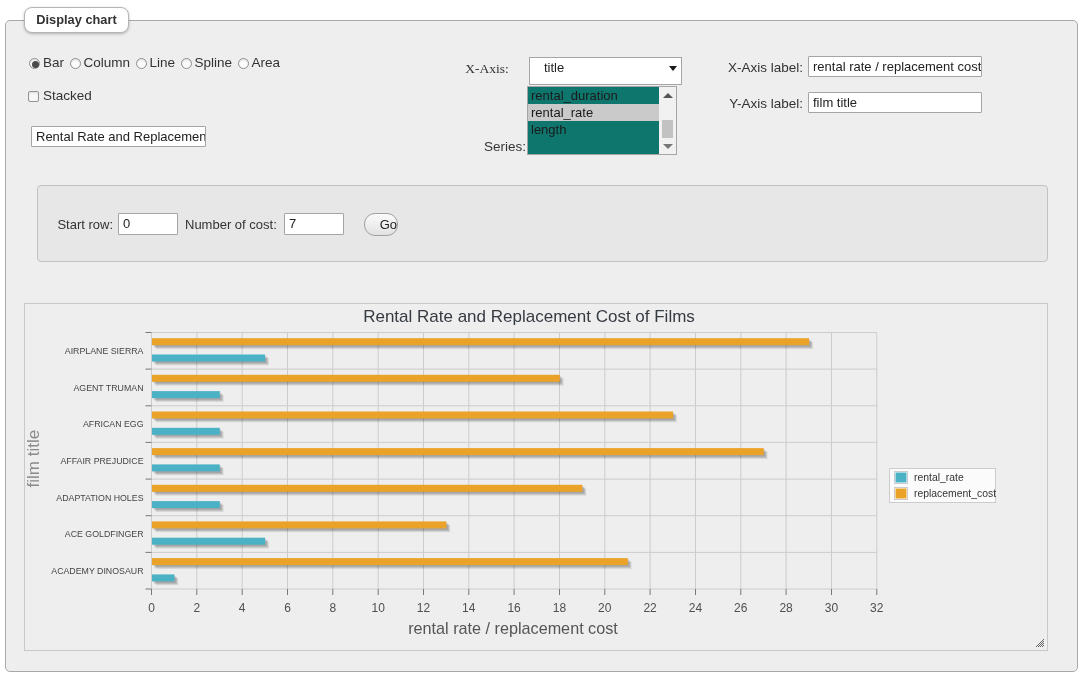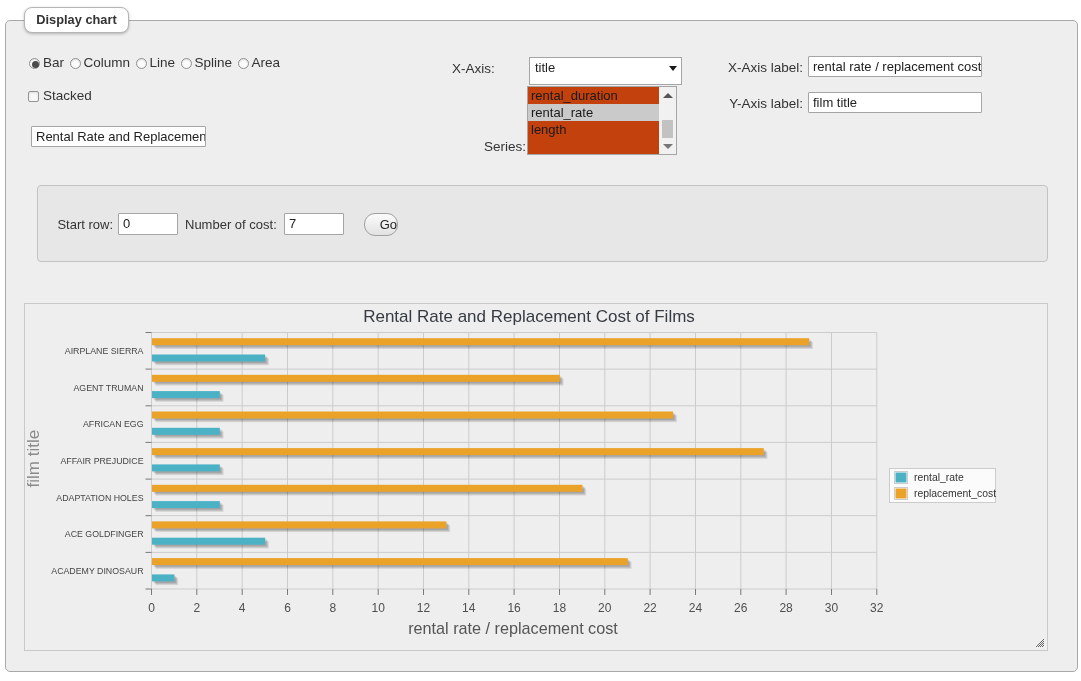--- a/index.html
+++ b/index.html
@@ -29,28 +29,28 @@
 
   <div class="lbl" style="left:29px; top:55px;"><span class="radio on"></span><span class="rl">Bar</span><span class="radio"></span><span class="rl">Column</span><span class="radio"></span><span class="rl">Line</span><span class="radio"></span><span class="rl">Spline</span><span class="radio"></span><span class="rl">Area</span></div>
 
   <div class="lbl" style="left:28px; top:88px;">
     <span style="display:inline-block;width:11px;height:11px;border:1px solid #949494;background:#f7f7f7;
       vertical-align:-2px;margin-right:4px;border-radius:2px;box-shadow:inset 0 1px 2px rgba(0,0,0,0.1);"></span>Stacked
   </div>
 
   <div class="inp" style="left:31px; top:126px; width:175px; height:21px;">Rental Rate and Replacement Cost of Films</div>
 
-  <div class="lbl" style="left:452px; top:61px; width:70px; text-align:left;">X-Axis:</div>
+  <div class="lbl" style="left:452px; top:61px; width:70px; text-align:center;font-family:Liberation Serif, serif;">X-Axis:</div>
   <div class="abs" style="left:529px; top:57px; width:153px; height:28px; background:#fff;
-       border:1px solid #a5a5a5; font-size:13px; color:#222; line-height:20px; padding-left:5px;">title
+       border:1px solid #a5a5a5; font-size:13px; color:#222; line-height:20px; padding-left:14px;">title
     <span style="position:absolute; right:4px; top:8px; width:0; height:0; border-left:4.5px solid transparent; border-right:4.5px solid transparent; border-top:5.5px solid #1a1a1a;"></span>
   </div>
 
   <div class="lbl" style="left:452px; top:139px; width:74px; text-align:right;">Series:</div>
-  <div class="abs" style="left:527px; top:86px; width:150px; height:69px; background:#c2410c;
+  <div class="abs" style="left:527px; top:86px; width:150px; height:69px; background:#0f766e;
        border:1px solid #a5a5a5; font-size:13px; color:#1a1a1a; overflow:hidden;">
     <div style="height:17px; line-height:17px; padding-left:3px;">rental_duration</div>
     <div style="height:17px; line-height:17px; padding-left:3px; background:#cacaca;">rental_rate</div>
     <div style="height:33px; line-height:17px; padding-left:3px;">length</div>
     <div style="height:17px; line-height:17px; padding-left:3px; background:#cacaca;">replacement_cost</div>
     <div style="position:absolute; right:0; top:0; width:17px; height:67px; background:#f1f1f1;">
       <span style="position:absolute;left:3.5px;top:6px;width:0;height:0;border-left:5px solid transparent;border-right:5px solid transparent;border-bottom:5.5px solid #555;"></span>
       <span style="position:absolute;left:3.5px;bottom:5px;width:0;height:0;border-left:5px solid transparent;border-right:5px solid transparent;border-top:5.5px solid #777;"></span>
       <div style="position:absolute;left:3px;top:33px;width:11px;height:17.5px;background:#c2c2c2;"></div>
     </div>

